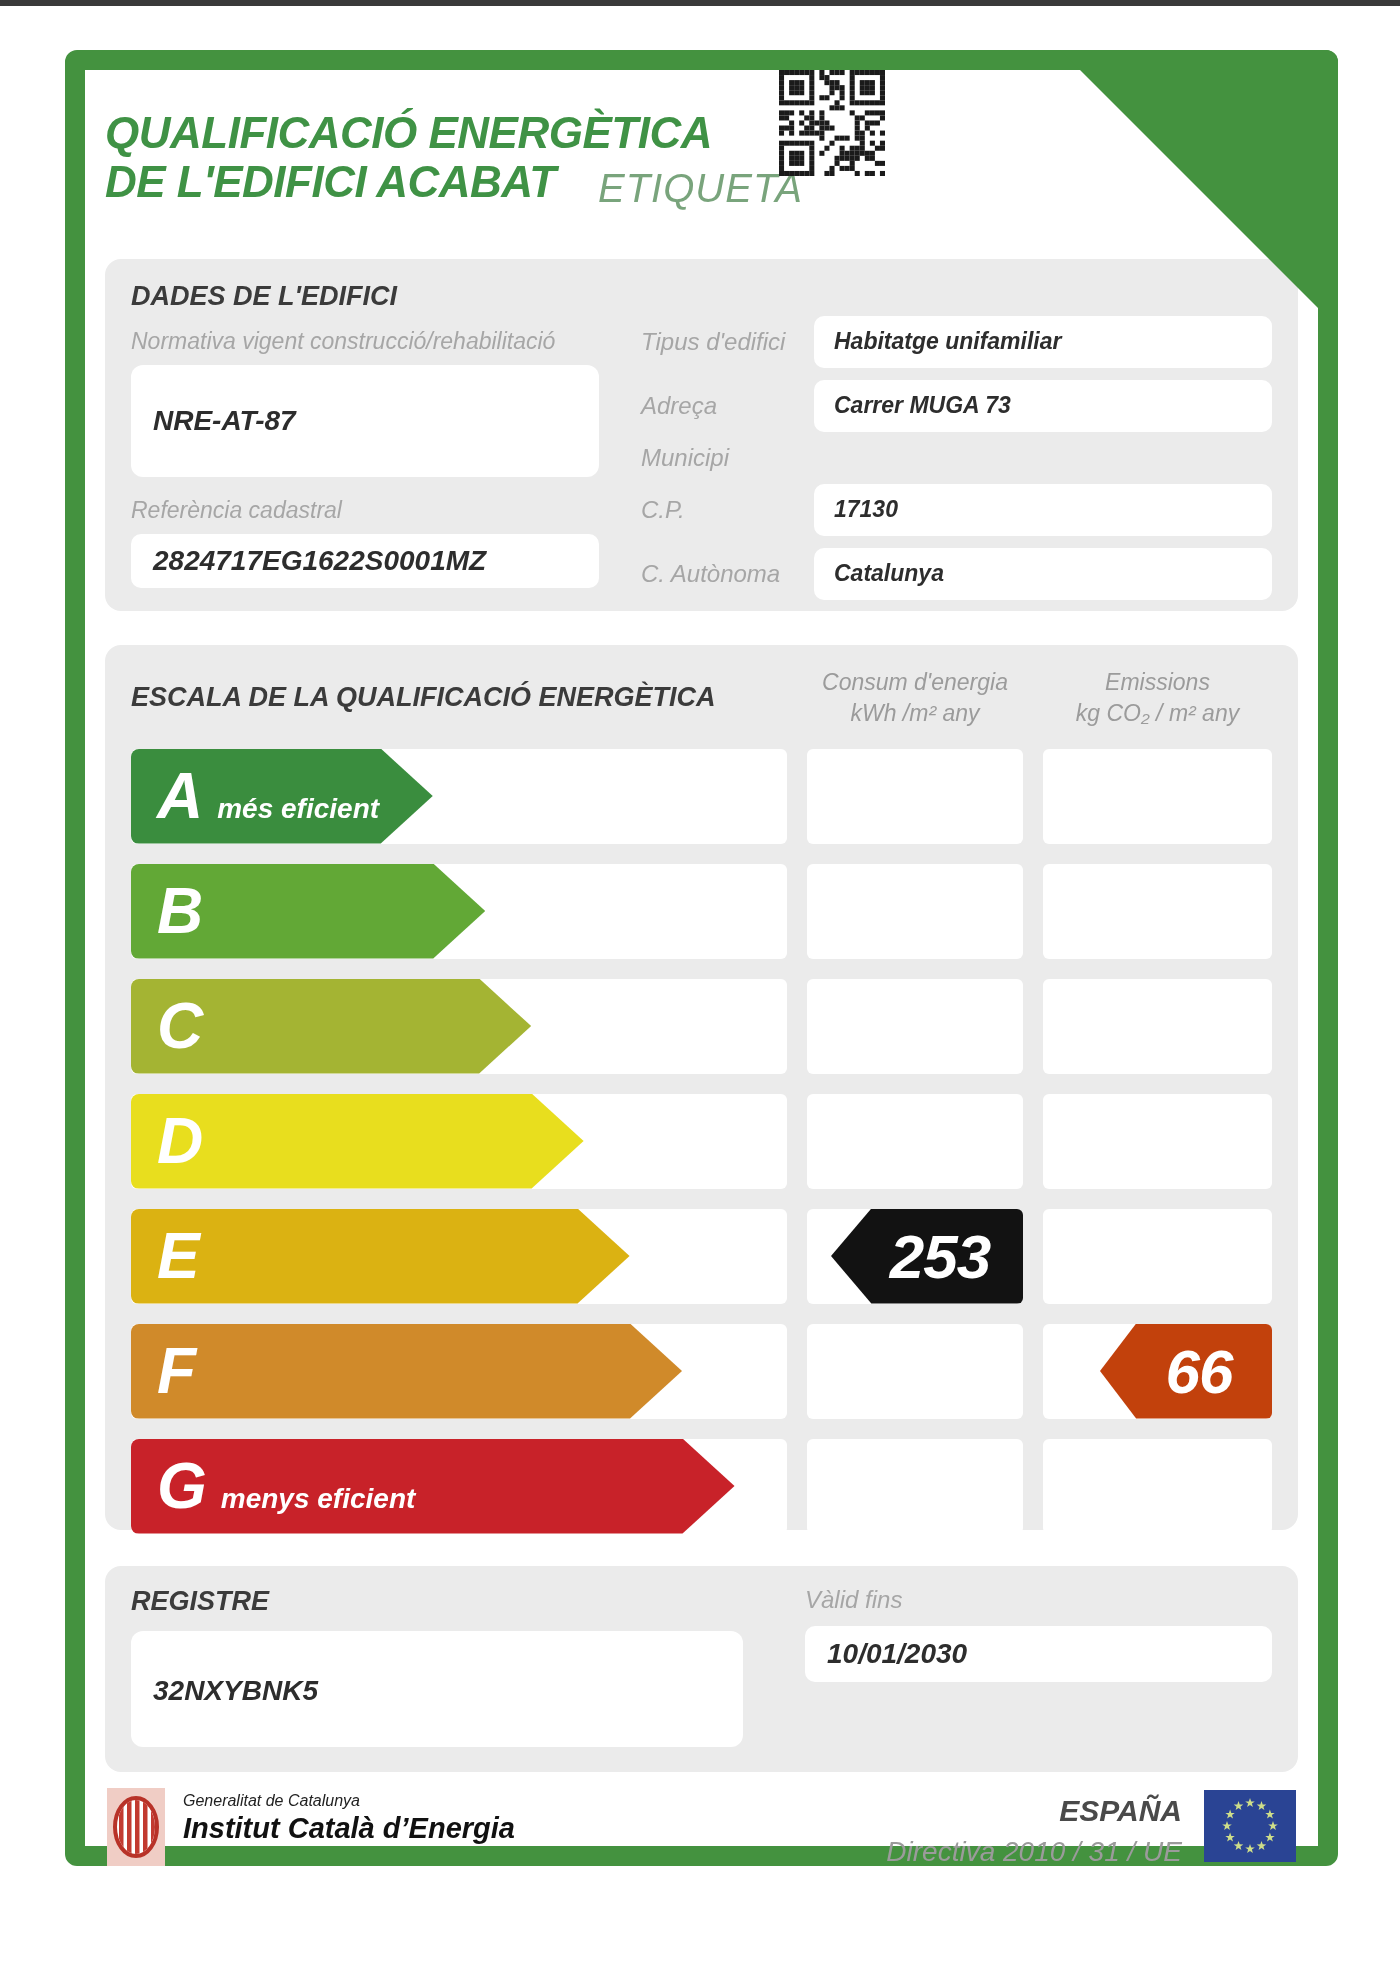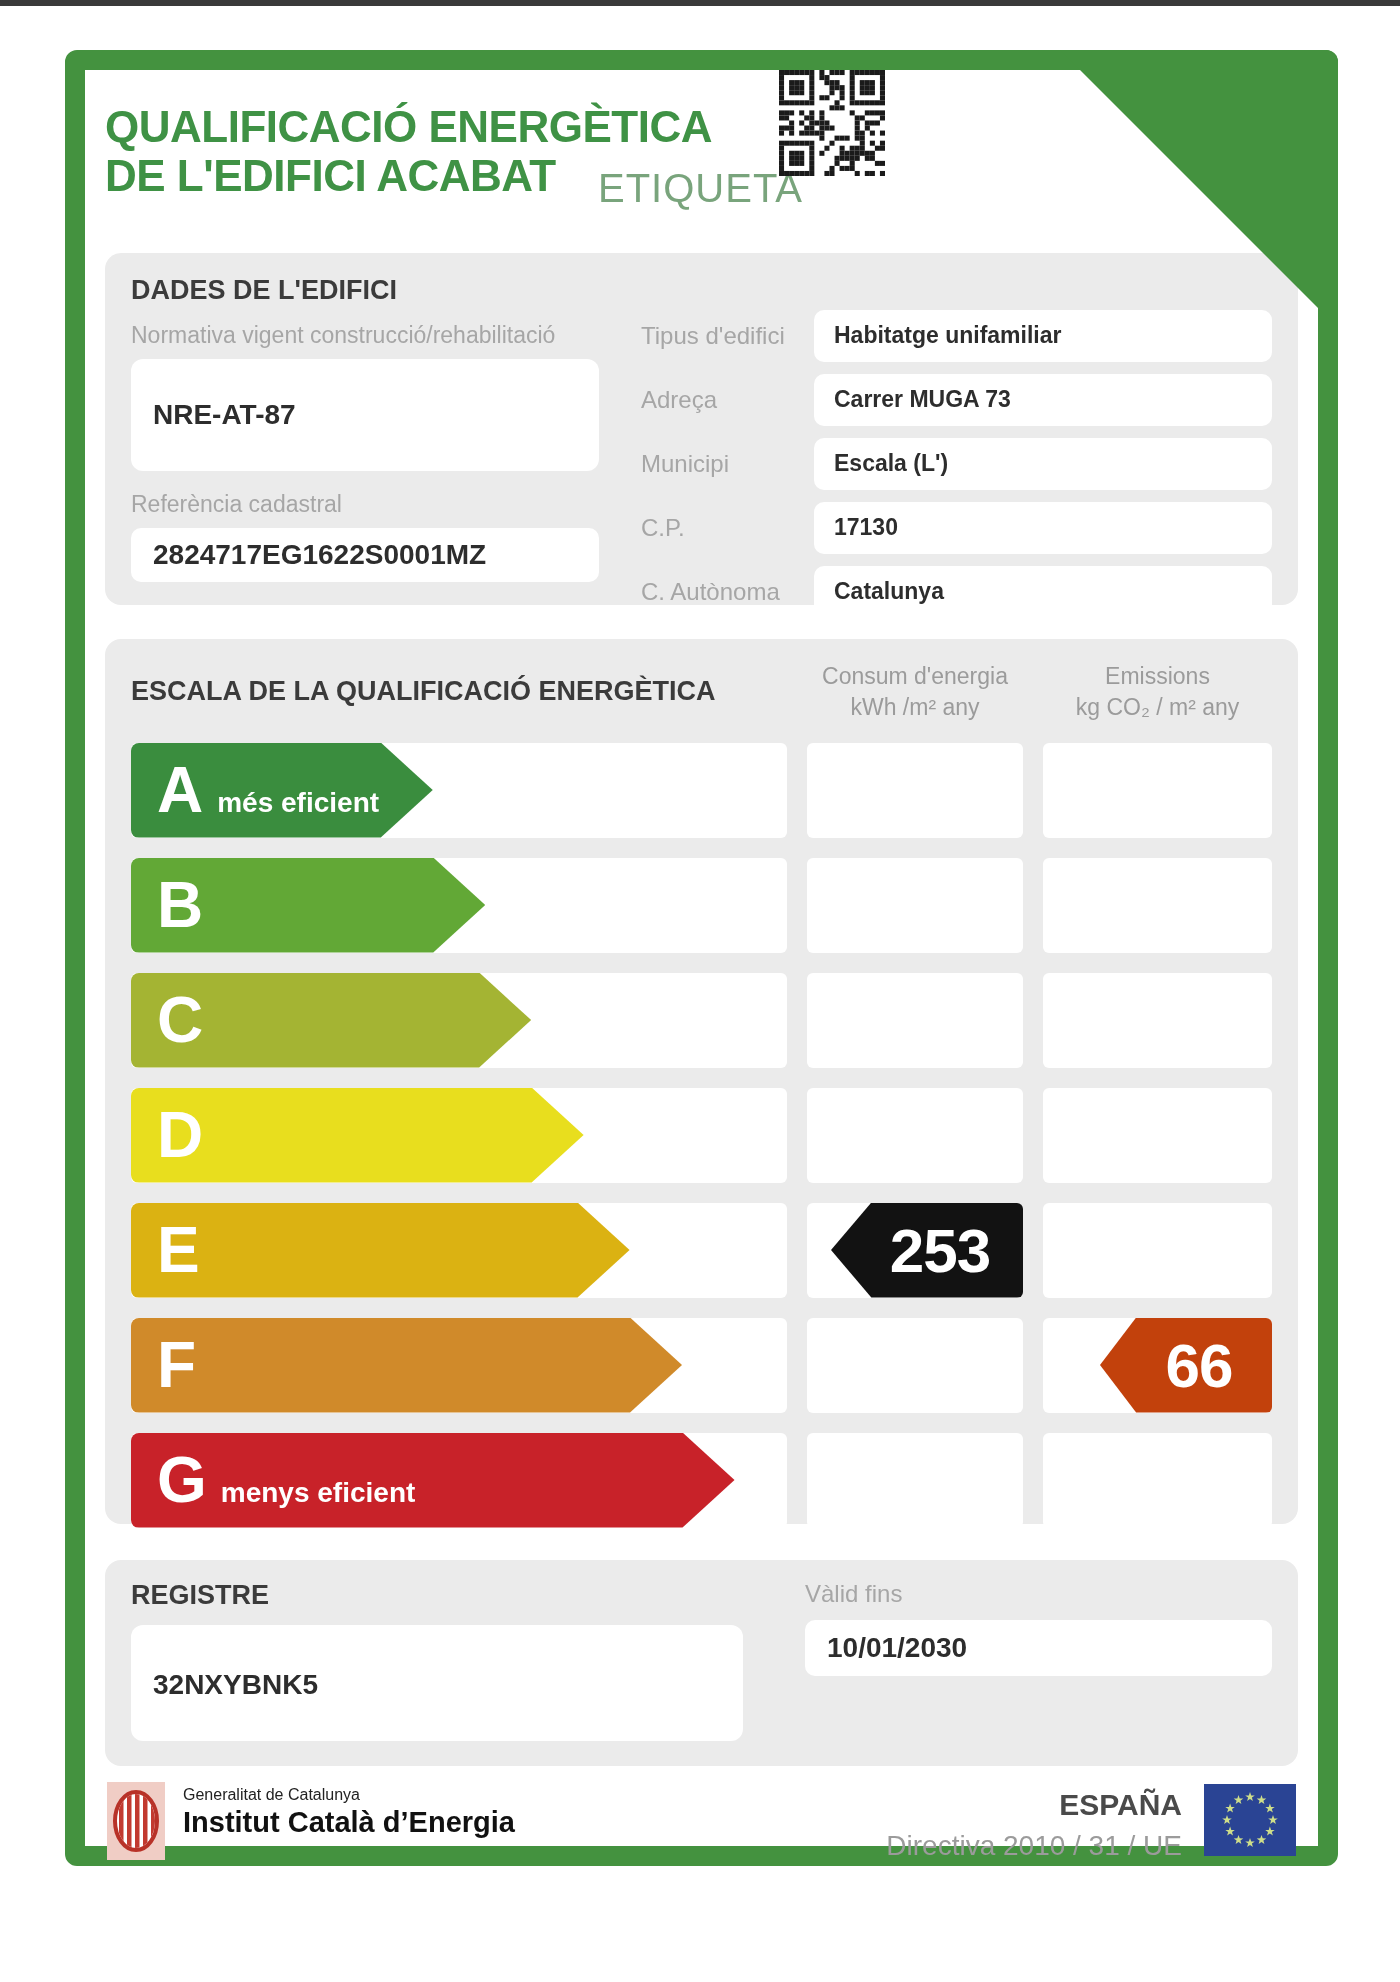--- a/index.html
+++ b/index.html
@@ -10,21 +10,21 @@
   .top-strip{position:absolute;top:0;left:0;width:100%;height:6px;background:#3a3a3a;}
 
   .frame{
     position:absolute;left:65px;top:50px;width:1273px;height:1816px;
     border:20px solid #44923f;border-radius:12px;background:#fff;box-sizing:border-box;
   }
   .corner-fold{
     position:absolute;top:-20px;right:-20px;width:278px;height:278px;background:#44923f;
     clip-path:polygon(0 0,100% 0,100% 100%);border-top-right-radius:12px;
   }
-  .inner{position:relative;width:100%;height:100%;padding:12px 20px;box-sizing:border-box;}
+  .inner{position:relative;width:100%;height:100%;padding:18px 20px;box-sizing:border-box;font-style:italic;}
 
   
   .title{padding-top:20px;font-size:44px;font-weight:bold;color:#3f9245;line-height:1.12;letter-spacing:-0.5px;}
   .etiqueta{position:absolute;left:513px;top:96px;font-size:40px;color:#79a47c;letter-spacing:1px;}
   .qr{position:absolute;left:694px;top:0px;width:106px;height:106px;}
 
   
   .panel{background:#ebebeb;border-radius:16px;box-sizing:border-box;}
   .panel h2{margin:0;font-size:27px;font-weight:bold;color:#3b3b3b;}
   .flabel{color:#a6a6a6;font-size:23px;}
@@ -339,23 +339,20 @@
               </div>
           </div>
           <div class="drow">
             <span class="flabel">Adreça</span>
             <div class="vbox">
                 <span class="val">Carrer MUGA 73</span>
               </div>
           </div>
           <div class="drow">
             <span class="flabel">Municipi</span>
-            <div class="vbox">
-                <span class="val">Escala (L')</span>
-              </div>
           </div>
           <div class="drow">
             <span class="flabel">C.P.</span>
             <div class="vbox">
                 <span class="val">17130</span>
               </div>
           </div>
           <div class="drow">
             <span class="flabel">C. Autònoma</span>
             <div class="vbox">

